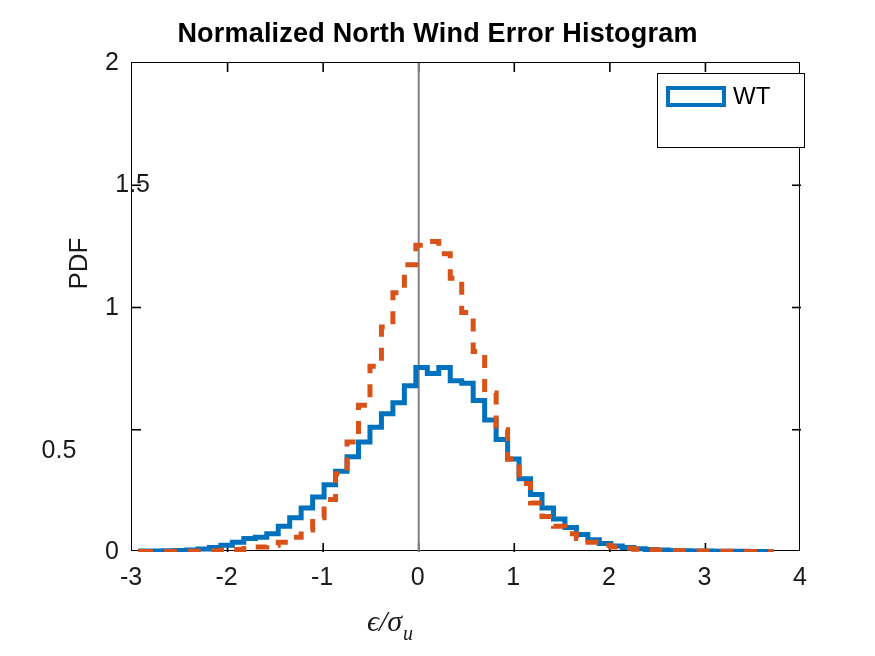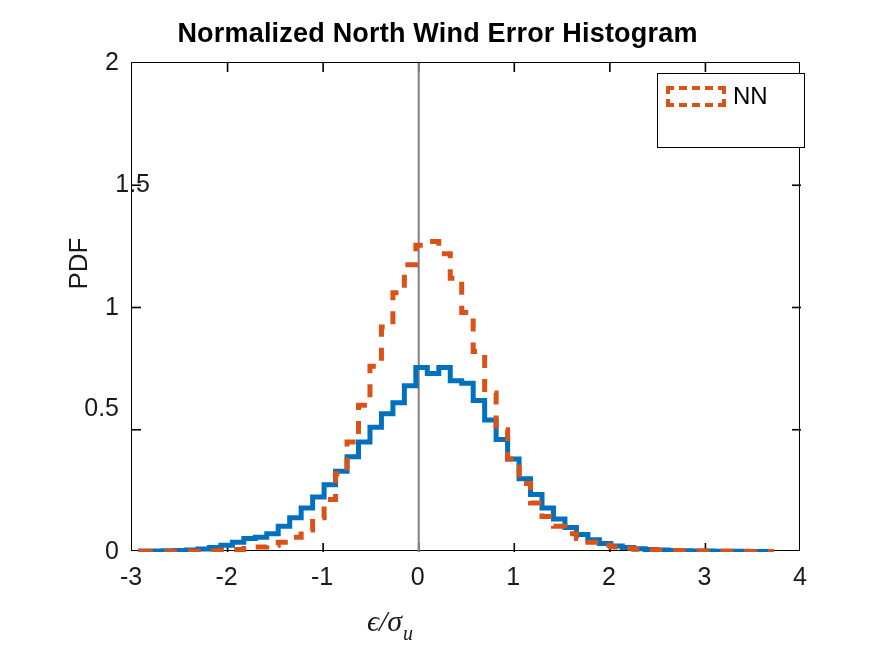--- a/index.html
+++ b/index.html
@@ -86,21 +86,21 @@
           <line x1="669" y1="122.25" x2="660" y2="122.25" stroke="#000" stroke-width="1.6"></line>
         </g>
       <line id="ref-line" x1="286.7142857142857" y1="0" x2="286.7142857142857" y2="489" stroke="#808080" stroke-width="2"></line>
       <path id="series-wt" fill="none" stroke="#0072BD" stroke-width="5" stroke-linejoin="miter" stroke-linecap="butt" d="M 8.601428571428558 489 L 8.601428571428558 488.022 L 20.069999999999997 488.022 L 20.069999999999997 488.022 L 31.538571428571437 488.022 L 31.538571428571437 487.7775 L 43.007142857142874 487.7775 L 43.00714285714283 487.533 L 54.47571428571427 487.533 L 54.47571428571427 487.044 L 65.94428571428571 487.044 L 65.94428571428571 486.066 L 77.41285714285715 486.066 L 77.41285714285715 484.599 L 88.88142857142857 484.599 L 88.88142857142857 482.154 L 100.35000000000004 482.154 L 100.35 479.22 L 111.81857142857145 479.22 L 111.81857142857142 475.5525 L 123.28714285714287 475.5525 L 123.28714285714287 474.33 L 134.7557142857143 474.33 L 134.75571428571428 470.6625 L 146.2242857142857 470.6625 L 146.2242857142857 463.3275 L 157.69285714285715 463.3275 L 157.69285714285715 454.77 L 169.16142857142856 454.77 L 169.16142857142856 444.99 L 180.63000000000002 444.99 L 180.62999999999997 433.9875 L 192.0985714285714 433.9875 L 192.0985714285714 421.7625 L 203.56714285714284 421.7625 L 203.56714285714284 408.315 L 215.0357142857143 408.315 L 215.0357142857143 393.645 L 226.50428571428571 393.645 L 226.50428571428571 378.975 L 237.97285714285718 378.975 L 237.97285714285718 364.305 L 249.44142857142856 364.305 L 249.44142857142856 350.8575 L 260.91 350.8575 L 260.91 339.855 L 272.37857142857143 339.855 L 272.37857142857143 322.74 L 283.8471428571429 322.74 L 283.84714285714284 304.40250000000003 L 295.31571428571425 304.40250000000003 L 295.31571428571425 310.515 L 306.7842857142857 310.515 L 306.7842857142857 304.40250000000003 L 318.2528571428571 304.40250000000003 L 318.2528571428571 317.85 L 329.7214285714286 317.85 L 329.7214285714286 320.295 L 341.19 320.295 L 341.19 337.40999999999997 L 352.6585714285714 337.40999999999997 L 352.6585714285714 356.97 L 364.1271428571428 356.97 L 364.1271428571428 376.53 L 375.59571428571434 376.53 L 375.5957142857143 396.09000000000003 L 387.0642857142857 396.09000000000003 L 387.0642857142857 415.65 L 398.53285714285715 415.65 L 398.53285714285715 431.5425 L 410.00142857142856 431.5425 L 410.00142857142856 444.99 L 421.47 444.99 L 421.47 455.9925 L 432.93857142857144 455.9925 L 432.93857142857144 464.55 L 444.4071428571429 464.55 L 444.4071428571429 471.396 L 455.87571428571425 471.396 L 455.87571428571425 476.775 L 467.3442857142858 476.775 L 467.34428571428566 480.4425 L 478.81285714285707 480.4425 L 478.81285714285707 482.8875 L 490.2814285714286 482.8875 L 490.2814285714286 484.599 L 501.75 484.599 L 501.75 485.8215 L 513.2185714285714 485.8215 L 513.2185714285714 486.555 L 524.6871428571429 486.555 L 524.6871428571429 487.044 L 536.1557142857142 487.044 L 536.1557142857142 487.533 L 547.6242857142857 487.533 L 547.6242857142857 487.7775 L 559.092857142857 487.7775 L 559.092857142857 488.022 L 570.5614285714287 488.022 L 570.5614285714286 488.022 L 582.03 488.022 L 582.03 488.2665 L 593.4985714285714 488.2665 L 593.4985714285714 488.2665 L 604.9671428571428 488.2665 L 604.9671428571428 488.2665 L 616.4357142857143 488.2665 L 616.4357142857142 488.511 L 627.9042857142857 488.511 L 627.9042857142857 488.511 L 639.3728571428571 488.511 L 639.3728571428571 489"></path>
       <path id="series-nn" fill="none" stroke="#D95319" stroke-width="5" stroke-linejoin="miter" stroke-linecap="butt" stroke-dasharray="13,11" d="M 8.601428571428558 489 L 8.601428571428558 488.511 L 20.069999999999997 488.511 L 20.069999999999997 488.511 L 31.538571428571437 488.511 L 31.538571428571437 488.511 L 43.007142857142874 488.511 L 43.00714285714283 488.2665 L 54.47571428571427 488.2665 L 54.47571428571427 488.2665 L 65.94428571428571 488.2665 L 65.94428571428571 488.022 L 77.41285714285715 488.022 L 77.41285714285715 487.7775 L 88.88142857142857 487.7775 L 88.88142857142857 487.2885 L 100.35000000000004 487.2885 L 100.35 486.555 L 111.81857142857145 486.555 L 111.81857142857142 485.577 L 123.28714285714287 485.577 L 123.28714285714287 484.11 L 134.7557142857143 484.11 L 134.75571428571428 482.154 L 146.2242857142857 482.154 L 146.2242857142857 479.22 L 157.69285714285715 479.22 L 157.69285714285715 474.33 L 169.16142857142856 474.33 L 169.16142857142856 466.995 L 180.63000000000002 466.995 L 180.62999999999997 454.77 L 192.0985714285714 454.77 L 192.0985714285714 436.4325 L 203.56714285714284 436.4325 L 203.56714285714284 410.76 L 215.0357142857143 410.76 L 215.0357142857143 378.975 L 226.50428571428571 378.975 L 226.50428571428571 342.3 L 237.97285714285718 342.3 L 237.97285714285718 303.18 L 249.44142857142856 303.18 L 249.44142857142856 264.06 L 260.91 264.06 L 260.91 229.82999999999998 L 272.37857142857143 229.82999999999998 L 272.37857142857143 201.71249999999998 L 283.8471428571429 201.71249999999998 L 283.84714285714284 182.15250000000003 L 295.31571428571425 182.15250000000003 L 295.31571428571425 178.485 L 306.7842857142857 178.485 L 306.7842857142857 190.70999999999998 L 318.2528571428571 190.70999999999998 L 318.2528571428571 215.15999999999997 L 329.7214285714286 215.15999999999997 L 329.7214285714286 249.39000000000001 L 341.19 249.39000000000001 L 341.19 288.51 L 352.6585714285714 288.51 L 352.6585714285714 330.075 L 364.1271428571428 330.075 L 364.1271428571428 366.75 L 375.59571428571434 366.75 L 375.5957142857143 396.09000000000003 L 387.0642857142857 396.09000000000003 L 387.0642857142857 420.53999999999996 L 398.53285714285715 420.53999999999996 L 398.53285714285715 440.1 L 410.00142857142856 440.1 L 410.00142857142856 453.5475 L 421.47 453.5475 L 421.47 463.3275 L 432.93857142857144 463.3275 L 432.93857142857144 470.6625 L 444.4071428571429 470.6625 L 444.4071428571429 475.5525 L 455.87571428571425 475.5525 L 455.87571428571425 479.22 L 467.3442857142858 479.22 L 467.34428571428566 482.154 L 478.81285714285707 482.154 L 478.81285714285707 484.11 L 490.2814285714286 484.11 L 490.2814285714286 485.3325 L 501.75 485.3325 L 501.75 486.3105 L 513.2185714285714 486.3105 L 513.2185714285714 486.7995 L 524.6871428571429 486.7995 L 524.6871428571429 487.2885 L 536.1557142857142 487.2885 L 536.1557142857142 487.533 L 547.6242857142857 487.533 L 547.6242857142857 487.7775 L 559.092857142857 487.7775 L 559.092857142857 488.022 L 570.5614285714287 488.022 L 570.5614285714286 488.022 L 582.03 488.022 L 582.03 488.2665 L 593.4985714285714 488.2665 L 593.4985714285714 488.2665 L 604.9671428571428 488.2665 L 604.9671428571428 488.511 L 616.4357142857143 488.511 L 616.4357142857142 488.511 L 627.9042857142857 488.511 L 627.9042857142857 488.511 L 639.3728571428571 488.511 L 639.3728571428571 489"></path>
     </svg>
   </div>
 
   <div id="ytick-labels">
       <div class="ytick-label" style="left: -1px; top: 526px;">0</div>
-      <div class="ytick-label" style="left: -1px; top: 383px;">0.5</div>
+      <div class="ytick-label" style="left: -1px; top: 425px; text-align: center;">0.5</div>
       <div class="ytick-label" style="left: -1px; top: 281.5px;">1</div>
       <div class="ytick-label" style="left: -1px; top: 159.25px; padding-left: 31px;">1.5</div>
       <div class="ytick-label" style="left: -1px; top: 37px;">2</div>
     </div>
   <div id="xtick-labels">
       <div class="xtick-label" style="left: 96px; top: 552px;">-3</div>
       <div class="xtick-label" style="left: 191.571px; top: 552px;">-2</div>
       <div class="xtick-label" style="left: 287.143px; top: 552px;">-1</div>
       <div class="xtick-label" style="left: 382.714px; top: 552px;">0</div>
       <div class="xtick-label" style="left: 478.286px; top: 552px;">1</div>
@@ -110,18 +110,18 @@
     </div>
 
   <div id="ylabel">PDF</div>
 
   <div id="xlabel">
     <span>ϵ/σ</span><span class="sub">u</span>
   </div>
 
   <div id="legend">
     <div class="legend-row">
-      <span class="legend-key nn"></span>
-      <span class="legend-text">NN</span>
+      <span class="legend-key wt"></span>
+      <span class="legend-text">WT</span>
     </div>
   </div>
 
 </div>
 
 </body></html>

